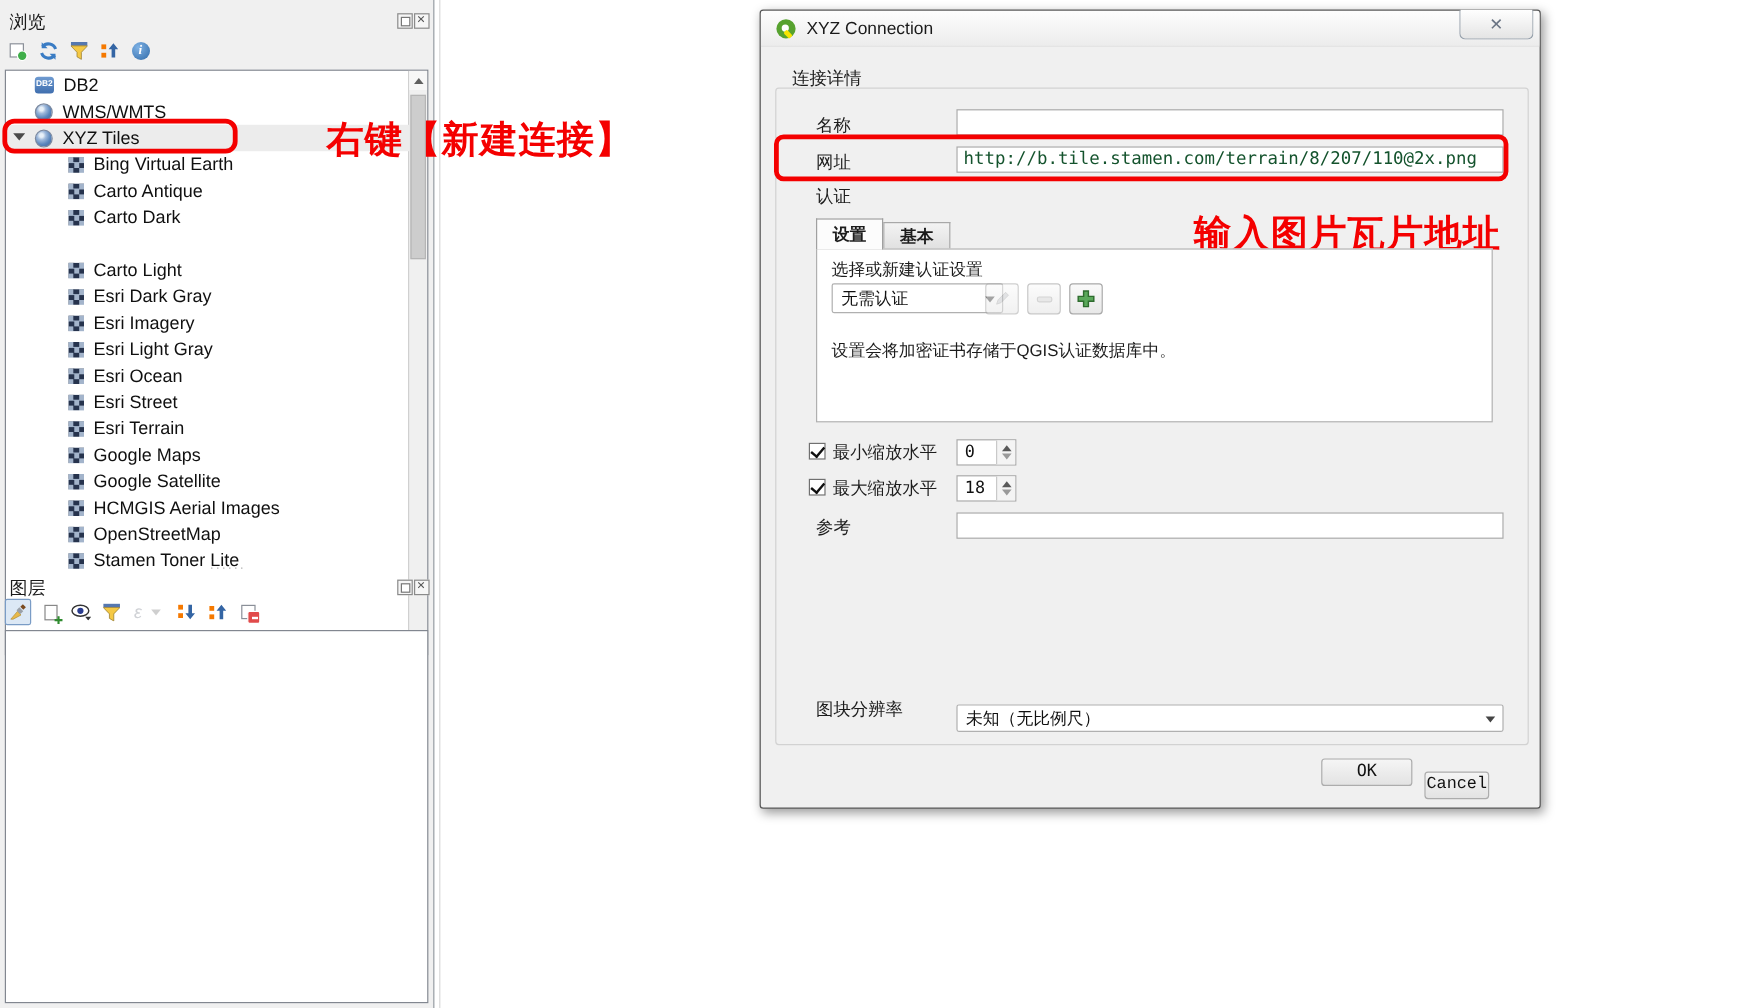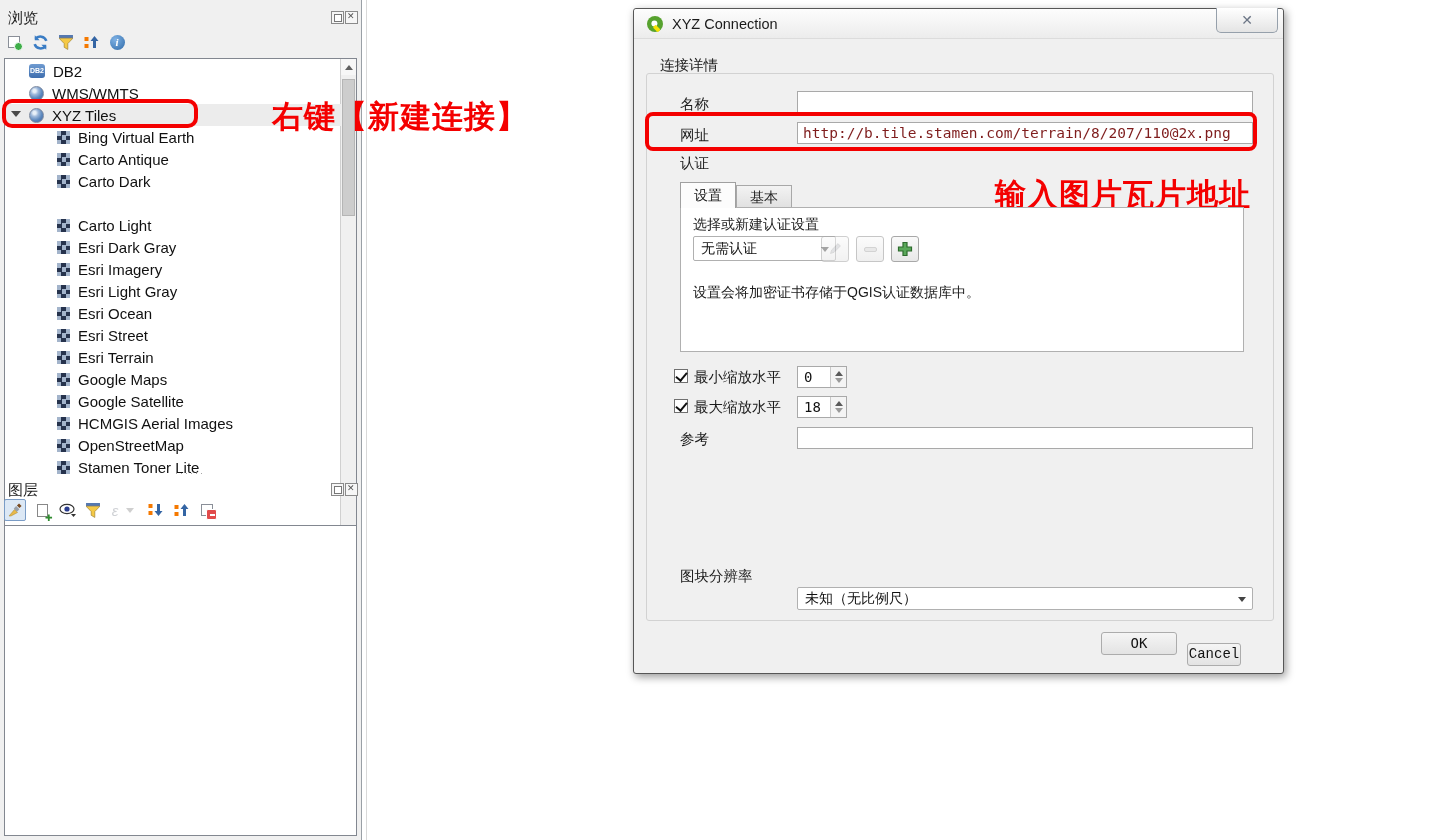--- a/index.html
+++ b/index.html
@@ -91,26 +91,26 @@
             border-radius:0 0 5px 5px; color:#6b7585; font-weight:bold; font-size:14px;
             text-align:center; line-height:24px; }
   .client { position:absolute; left:0; top:30px; right:0; bottom:0; }
 
   .grp-label { position:absolute; font-size:14.5px; color:#1c1c1c; }
   .groupbox { position:absolute; left:12px; top:34px; width:628px; height:548px;
             border:1px solid #d2d2d2; border-radius:3px; background:#f0f0f0; }
 
   .fld-label { position:absolute; font-size:14.5px; color:#1c1c1c; }
   .txt-input { position:absolute; height:22px; background:#fff; border:1px solid #a9a9a9;
-            font-size:14px; padding:1px 5px; color:#7f1d1d; }
+            font-size:14px; padding:1px 5px; color:#14532d; }
   .txt-input.mono { font-family:"DejaVu Sans Mono","Liberation Mono",monospace; font-size:14.5px; }
 
   
   .tabwidget { position:absolute; left:33px; top:108px; width:564px; height:170px; }
-  .tab { position:absolute; top:0; font-size:14px; color:#1c1c1c; text-align:center; }
+  .tab { position:absolute; top:0; font-size:14px; color:#1c1c1c; text-align:center;font-weight:bold; }
   .tab.active { left:0; width:56px; height:26px; line-height:25px; background:#fcfcfc;
             border:1px solid #a0a0a0; border-bottom:none; z-index:3; }
   .tab.inactive { left:56px; width:56px; height:23px; line-height:22px; margin-top:3px;
             background:linear-gradient(#f3f3f3,#e0e0e0); border:1px solid #a8a8a8; border-bottom:none; }
   .tab-pane { position:absolute; left:0; top:25px; right:0; bottom:0; background:#fff;
             border:1px solid #b0b0b0; z-index:2; }
   .pane-label { position:absolute; font-size:14px; color:#1c1c1c; }
   .combo { position:absolute; background:#fff; border:1px solid #b0b0b0; border-radius:2px;
             font-size:14px; color:#111; }
   .combo .val { position:absolute; left:7px; top:0; bottom:0; display:flex; align-items:center; }
@@ -392,21 +392,21 @@
           <span class="v">18</span>
           <span class="btns">
               <i class="up"></i>
               <i class="dn"></i>
             </span>
         </div>
 
         <div class="fld-label" style="left:33px; top:356px;">参考</div>
         <input class="txt-input" style="left: 150px; top: 353px; width: 456px;" value="">
 
-        <div class="fld-label" style="left:33px; top:493px;">图块分辨率</div>
+        <div class="fld-label" style="left:33px; top:508px;">图块分辨率</div>
         <div class="combo" style="left:150px; top:513px; width:456px; height:23px;">
           <span class="val">未知（无比例尺）</span>
           <span class="caret"></span>
         </div>
       </div>
 
       <div class="dlg-btn" style="left:467px; top:593px; width:76px;">OK</div>
       <div class="dlg-btn" style="left:553px; top:604px; width:54px;font-family:Liberation Mono, monospace;">Cancel</div>
     </div>
   </div>

